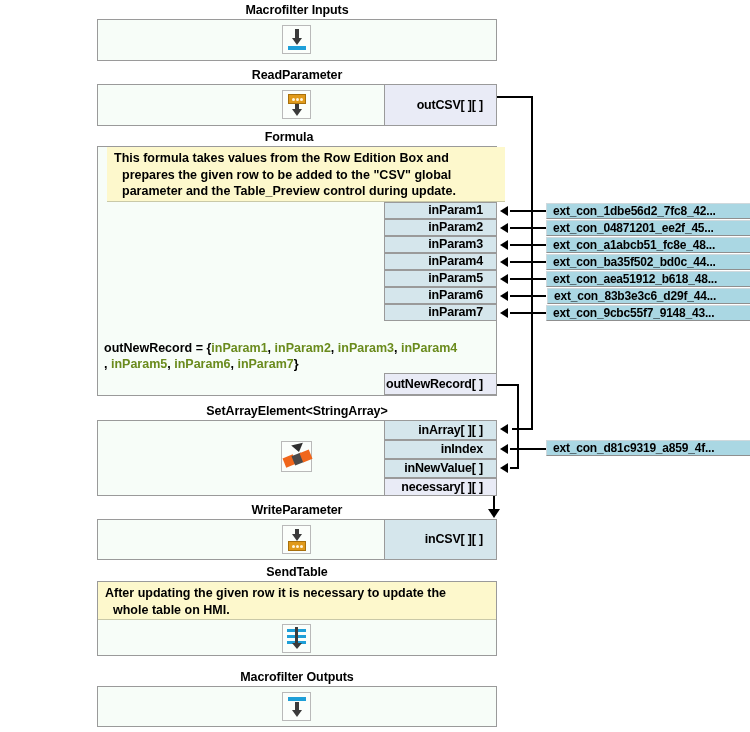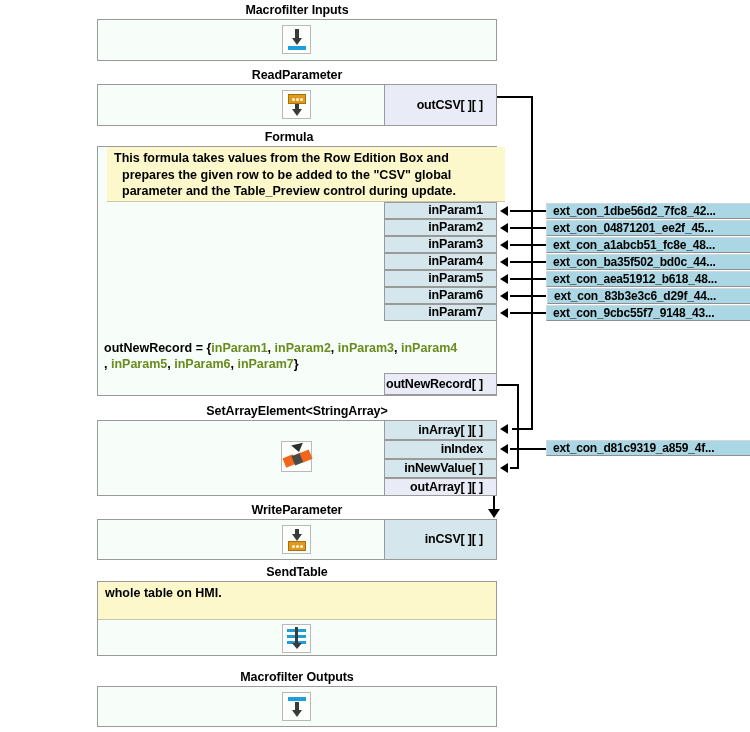--- a/index.html
+++ b/index.html
@@ -192,38 +192,39 @@
   <div class="block" style="left:50px;top:420px;width:400px;height:76px;"></div>
   <div class="icon-box" style="left:234px;top:441px;width:31px;height:31px;">
     <div class="sa-blk" style="left:2px;top:14px;width:11px;height:10px;background:#f0661b;"></div>
     <div class="sa-blk" style="left:11px;top:12px;width:10px;height:10px;background:#4a4a4a;"></div>
     <div class="sa-blk" style="left:19px;top:9px;width:10px;height:10px;background:#f0661b;"></div>
     <div class="sa-tri" style="left:10px;top:2px;"></div>
   </div>
   <div class="port in" style="left:337px;top:420px;width:113px;height:20px;">inArray[ ][ ]</div>
   <div class="port in" style="left:337px;top:440px;width:113px;height:19px;">inIndex</div>
   <div class="port in" style="left:337px;top:459px;width:113px;height:19px;">inNewValue[ ]</div>
-  <div class="port out" style="left:337px;top:478px;width:113px;height:18px;">outArray[ ][ ]</div>
+  <div class="port out" style="left:337px;top:478px;width:113px;height:18px;">necessary[ ][ ]</div>
 
   <div class="blk-title" style="left:50px;top:503px;width:400px;">WriteParameter</div>
   <div class="block" style="left:50px;top:519px;width:400px;height:41px;"></div>
   <div class="icon-box" style="left:235px;top:525px;">
     <div class="mf-arrow-stem" style="left:12px;top:3px;width:4px;height:6px;"></div>
     <div class="mf-arrow-head" style="left:9px;top:8px;"></div>
     <div class="op-chip" style="left:5px;top:15px;width:18px;height:10px;">
       <div class="op-dot"></div>
         <div class="op-dot"></div>
         <div class="op-dot"></div>
     </div>
   </div>
   <div class="port in" style="left:337px;top:519px;width:113px;height:41px;">inCSV[ ][ ]</div>
 
   <div class="blk-title" style="left:50px;top:565px;width:400px;">SendTable</div>
   <div class="block" style="left:50px;top:581px;width:400px;height:75px;"></div>
   <div class="comment" style="left:51px;top:582px;width:398px;height:38px;">
+    <div>After updating the given row it is necessary to update the</div>
     <div>whole table on HMI.</div>
   </div>
   <div class="icon-box" style="left:235px;top:624px;">
     <div class="st-bar" style="left:4px;top:4px;width:19px;"></div>
     <div class="st-bar" style="left:4px;top:10px;width:19px;"></div>
     <div class="st-bar" style="left:4px;top:16px;width:19px;"></div>
     <div class="mf-arrow-stem" style="left:12px;top:2px;width:3px;height:18px;"></div>
     <div class="mf-arrow-head" style="left:9px;top:18px;border-top-width:6px;"></div>
   </div>
 

